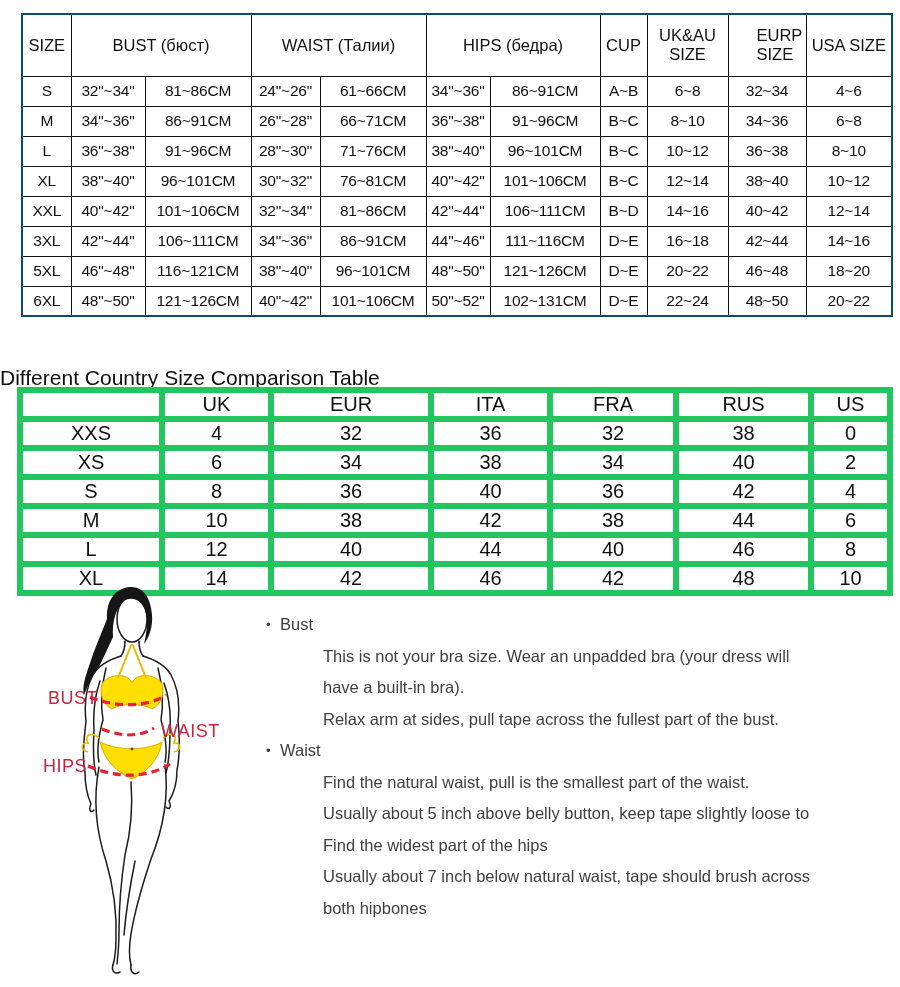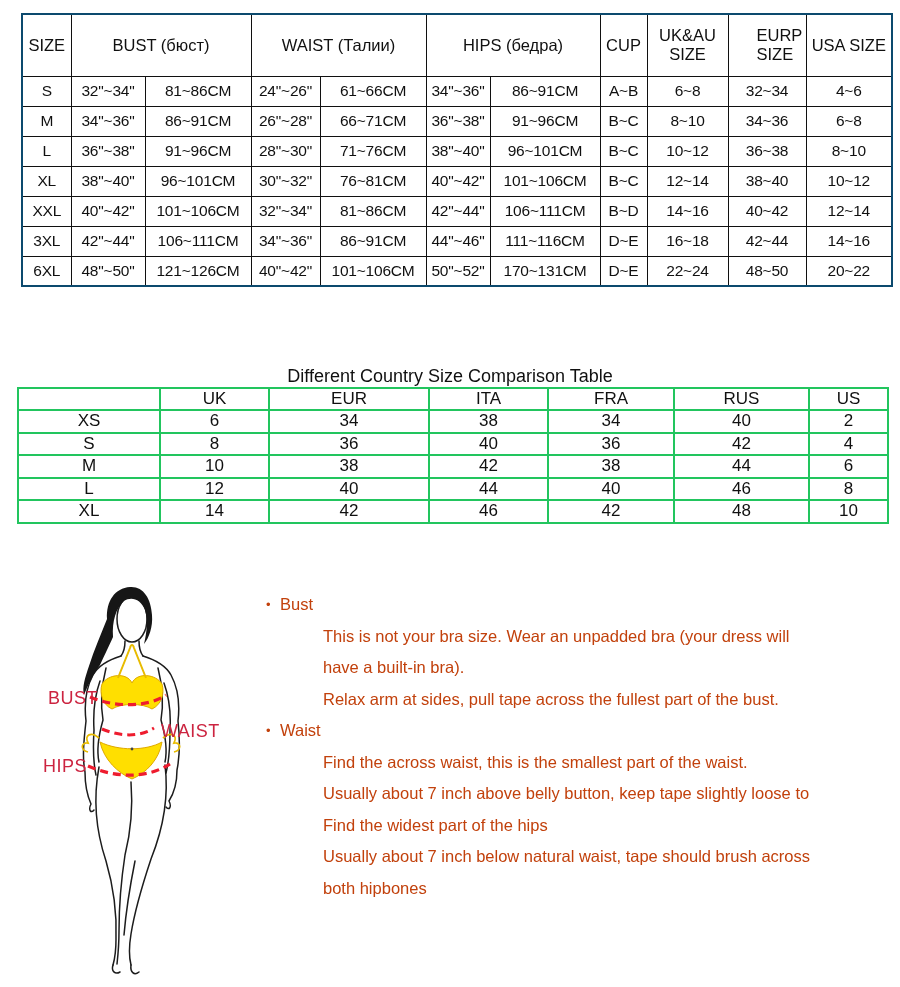--- a/index.html
+++ b/index.html
@@ -12,32 +12,32 @@
 
   
   #size-table{position:absolute;left:21px;top:13px;width:870px;border:2px solid #0c4a6e}
   #size-table th,#size-table td{border:1px solid #101010}
   #size-table thead tr{height:62px}
   #size-table th{font-size:16.5px;line-height:1.15}
   #size-table tbody tr{height:30px}
   #size-table td{font-size:15.5px;letter-spacing:-0.2px}
 
   
-  #cmp-title{position:absolute;left:0;top:366px;width:900px;text-align:center;font-size:18px}
+  #cmp-title{position:absolute;left:0;top:366px;width:900px;text-align:left;font-size:21px}
   #cmp-table{position:absolute;left:17px;top:387px;width:870px;border:2px solid #101010}
-  #cmp-table th,#cmp-table td{border:2px solid #22c55e;font-size:17px}
+  #cmp-table th,#cmp-table td{border:6px solid #22c55e;font-size:20px}
   #cmp-table thead tr{height:22px}
   #cmp-table tbody tr{height:22.5px}
 
   
   #figure{position:absolute;left:22px;top:570px;width:220px;height:410px;font-family:"Liberation Sans", sans-serif}
   #figure text{letter-spacing:0.5px}
 
   
-  #guide{position:absolute;left:266px;top:589px;width:628px;font-size:16.5px;color:#c2410c}
+  #guide{position:absolute;left:266px;top:609px;width:628px;font-size:16.5px;color:#404040}
   .sec-title,.g-line{height:31.5px;line-height:31.5px;white-space:nowrap}
   .sec-title .blt{display:inline-block;width:14px;font-size:13px;vertical-align:1px}
   .sec-lines .g-line{padding-left:57px}
 </style>
 </head>
 <body>
 
 <table id="size-table">
   <colgroup>
     <col style="width:49px">
@@ -144,29 +144,42 @@
         <td>86~91CM</td>
         <td>44"~46"</td>
         <td>111~116CM</td>
         <td>D~E</td>
         <td>16~18</td>
         <td>42~44</td>
         <td>14~16</td>
       </tr>
 
 
+      <tr>
+        <td>5XL</td>
+        <td>46"~48"</td>
+        <td>116~121CM</td>
+        <td>38"~40"</td>
+        <td>96~101CM</td>
+        <td>48"~50"</td>
+        <td>121~126CM</td>
+        <td>D~E</td>
+        <td>20~22</td>
+        <td>46~48</td>
+        <td>18~20</td>
+      </tr>
 
       <tr>
         <td>6XL</td>
         <td>48"~50"</td>
         <td>121~126CM</td>
         <td>40"~42"</td>
         <td>101~106CM</td>
         <td>50"~52"</td>
-        <td>170~131CM</td>
+        <td>102~131CM</td>
         <td>D~E</td>
         <td>22~24</td>
         <td>48~50</td>
         <td>20~22</td>
       </tr>
     </tbody>
 </table>
 
 <div id="cmp-title">Different Country Size Comparison Table</div>
 <table id="cmp-table">
@@ -185,20 +198,29 @@
       <th>UK</th>
       <th>EUR</th>
       <th>ITA</th>
       <th>FRA</th>
       <th>RUS</th>
       <th>US</th>
     </tr>
   </thead>
   <tbody>
 
+      <tr>
+        <td>XXS</td>
+        <td>4</td>
+        <td>32</td>
+        <td>36</td>
+        <td>32</td>
+        <td>38</td>
+        <td>0</td>
+      </tr>
 
       <tr>
         <td>XS</td>
         <td>6</td>
         <td>34</td>
         <td>38</td>
         <td>34</td>
         <td>40</td>
         <td>2</td>
       </tr>
@@ -288,22 +310,22 @@
         <div class="g-line">have a built-in bra).</div>
         <div class="g-line">Relax arm at sides, pull tape across the fullest part of the bust.</div>
       </div>
   </div>
   <div class="sec">
     <div class="sec-title">
       <span class="blt">•</span><span>Waist</span>
     </div>
     <div class="sec-lines">
 
-    <div class="g-line">Find the across waist, this is the smallest part of the waist.</div>
-        <div class="g-line">Usually about 7 inch above belly button, keep tape slightly loose to</div>
+    <div class="g-line">Find the natural waist, pull is the smallest part of the waist.</div>
+        <div class="g-line">Usually about 5 inch above belly button, keep tape slightly loose to</div>
       </div>
   </div>
   <div class="sec">
     <div class="sec-lines">
 
     <div class="g-line">Find the widest part of the hips</div>
         <div class="g-line">Usually about 7 inch below natural waist, tape should brush across</div>
         <div class="g-line">both hipbones</div>
       </div>
   </div>

